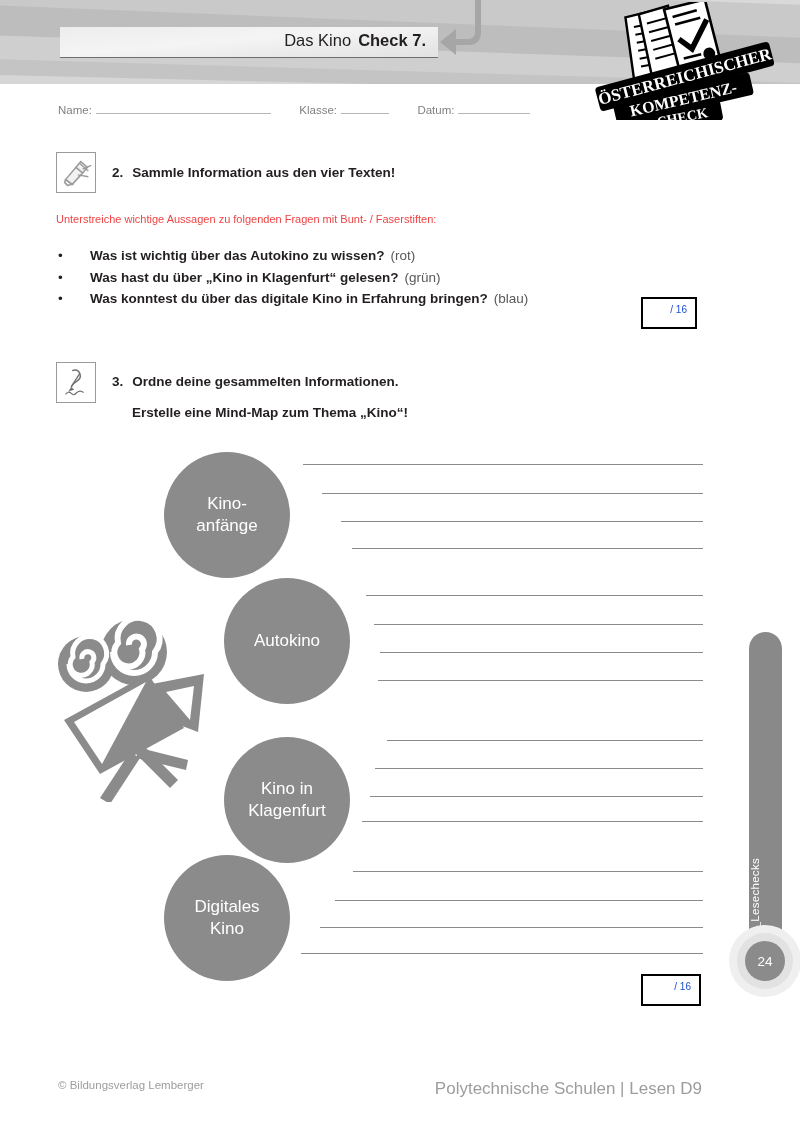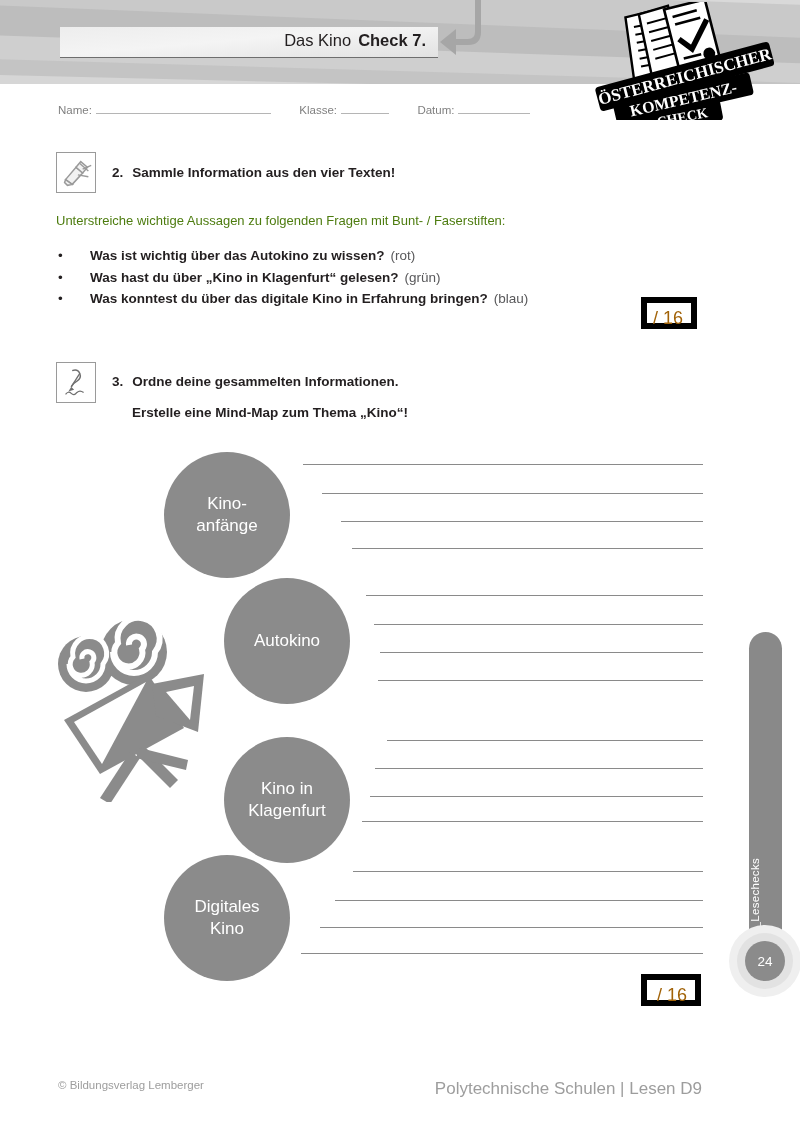--- a/index.html
+++ b/index.html
@@ -124,22 +124,22 @@
   }
   .task-num { display: inline-block; margin-right: 9px; }
 
   .task2 { top: 152px; }
   .task2 .task-head { top: 13px; }
 
   .instruct {
     position: absolute;
     left: 56px;
     top: 213px;
-    font-size: 13px;
-    color: #4d7c0f;
+    font-size: 11px;
+    color: #ef4444;
   }
   .bullets {
     position: absolute;
     left: 58px;
     top: 245px;
     width: 560px;
   }
   .bullet-row {
     font-size: 13.5px;
     color: #231f20;
@@ -149,26 +149,26 @@
   .bullet-dot {
     display: inline-block;
     width: 32px;
     color: #231f20;
   }
   .bullet-q { font-weight: bold; }
   .bullet-color { margin-left: 6px; color: #58585a; font-weight: normal; }
 
   .score-box {
     position: absolute;
-    border: 6px solid #000000;
+    border: 2px solid #000000;
     box-sizing: border-box;
     background: #fff;
     text-align: right;
-    color: #a16207;
-    font-size: 18px;
+    color: #1d4ed8;
+    font-size: 10px;
   }
   .score-1 { left: 641px; top: 297px; width: 56px; height: 32px; padding: 5px 8px 0 0; }
   .score-2 { left: 641px; top: 974px; width: 60px; height: 32px; padding: 5px 8px 0 0; }
 
   .task3 { top: 362px; }
   .task3 .task-head { top: 12px; }
   .task3-line2 {
     position: absolute;
     left: 76px;
     top: 43px;

